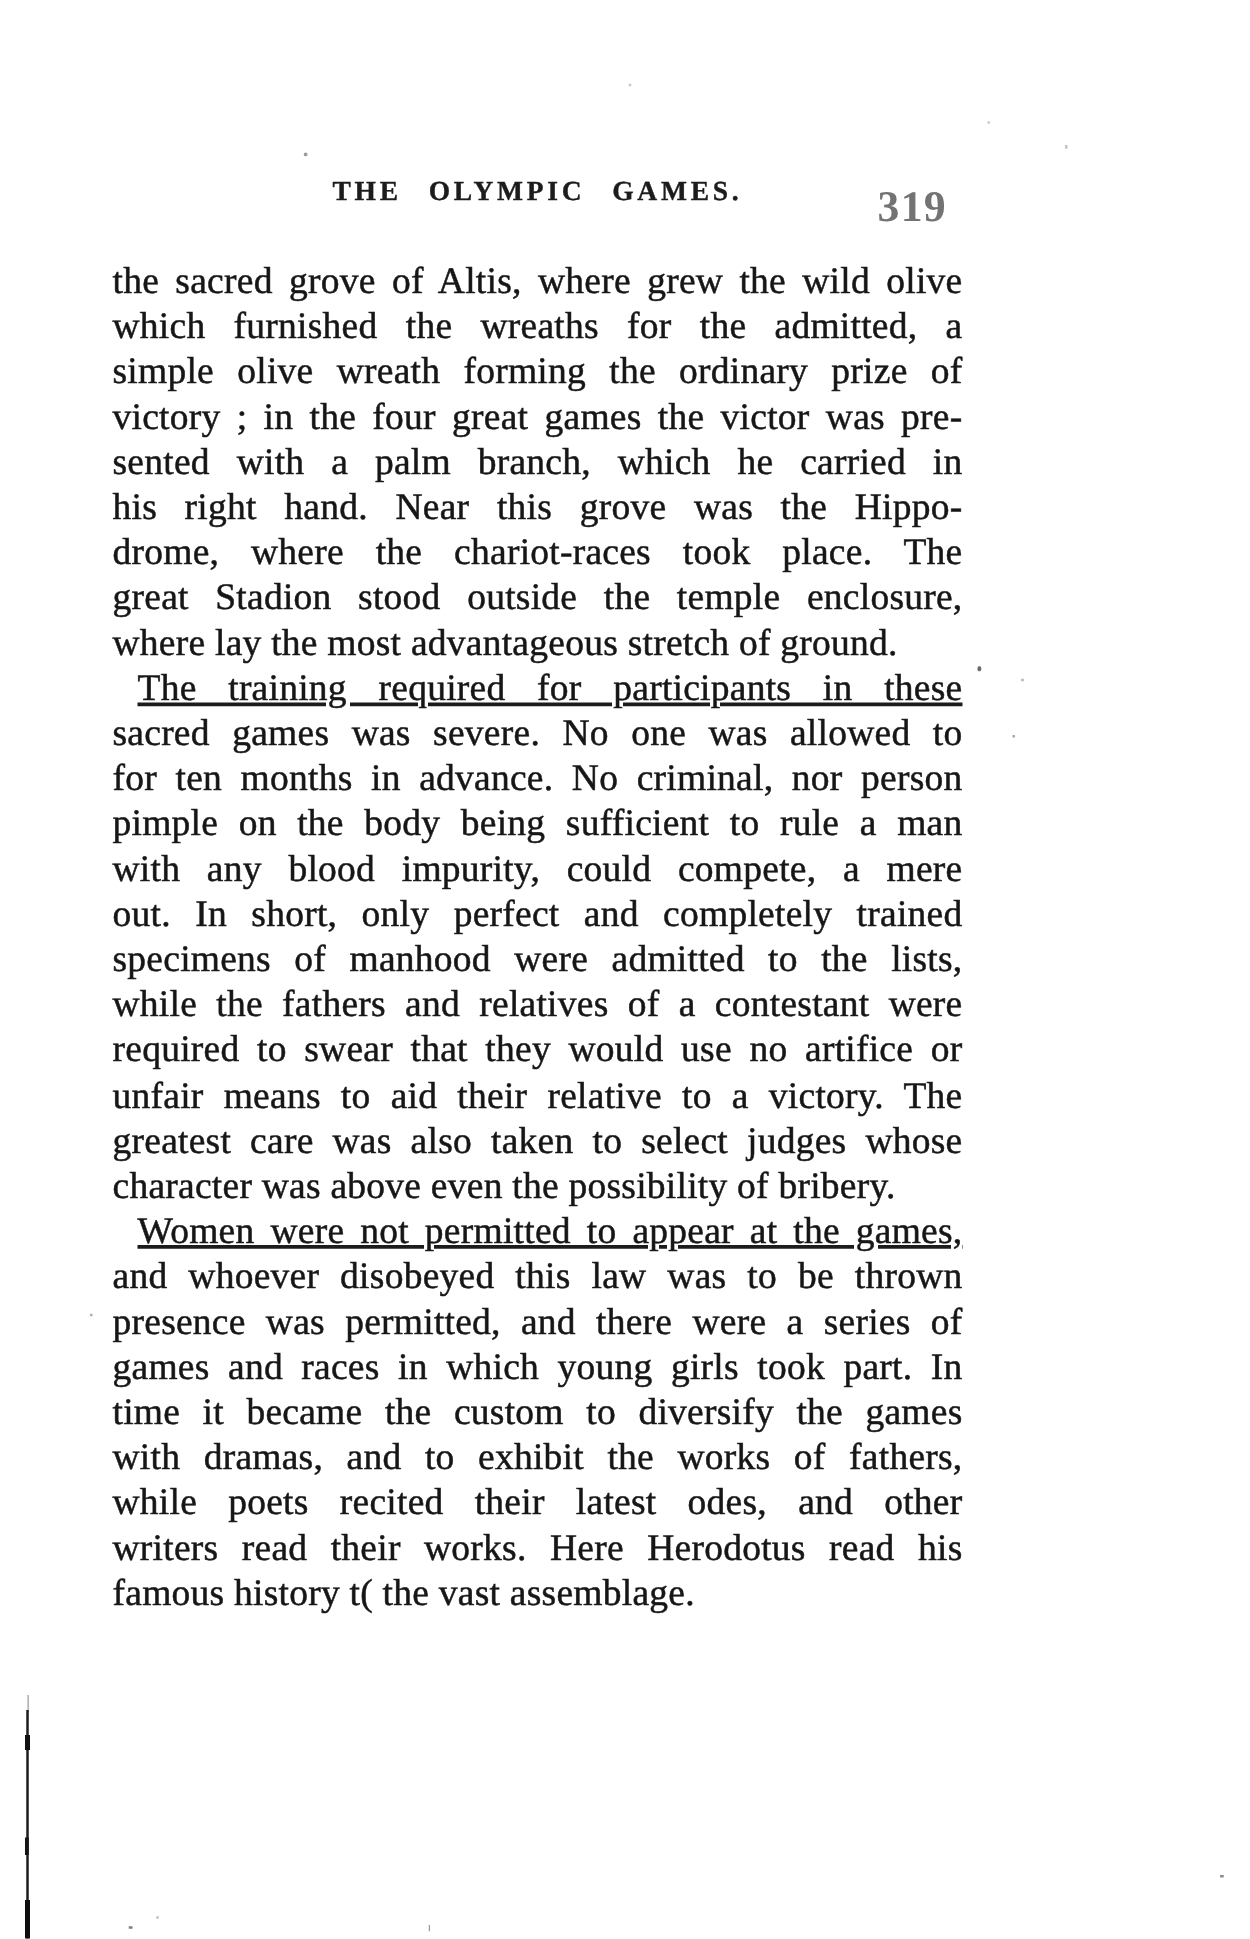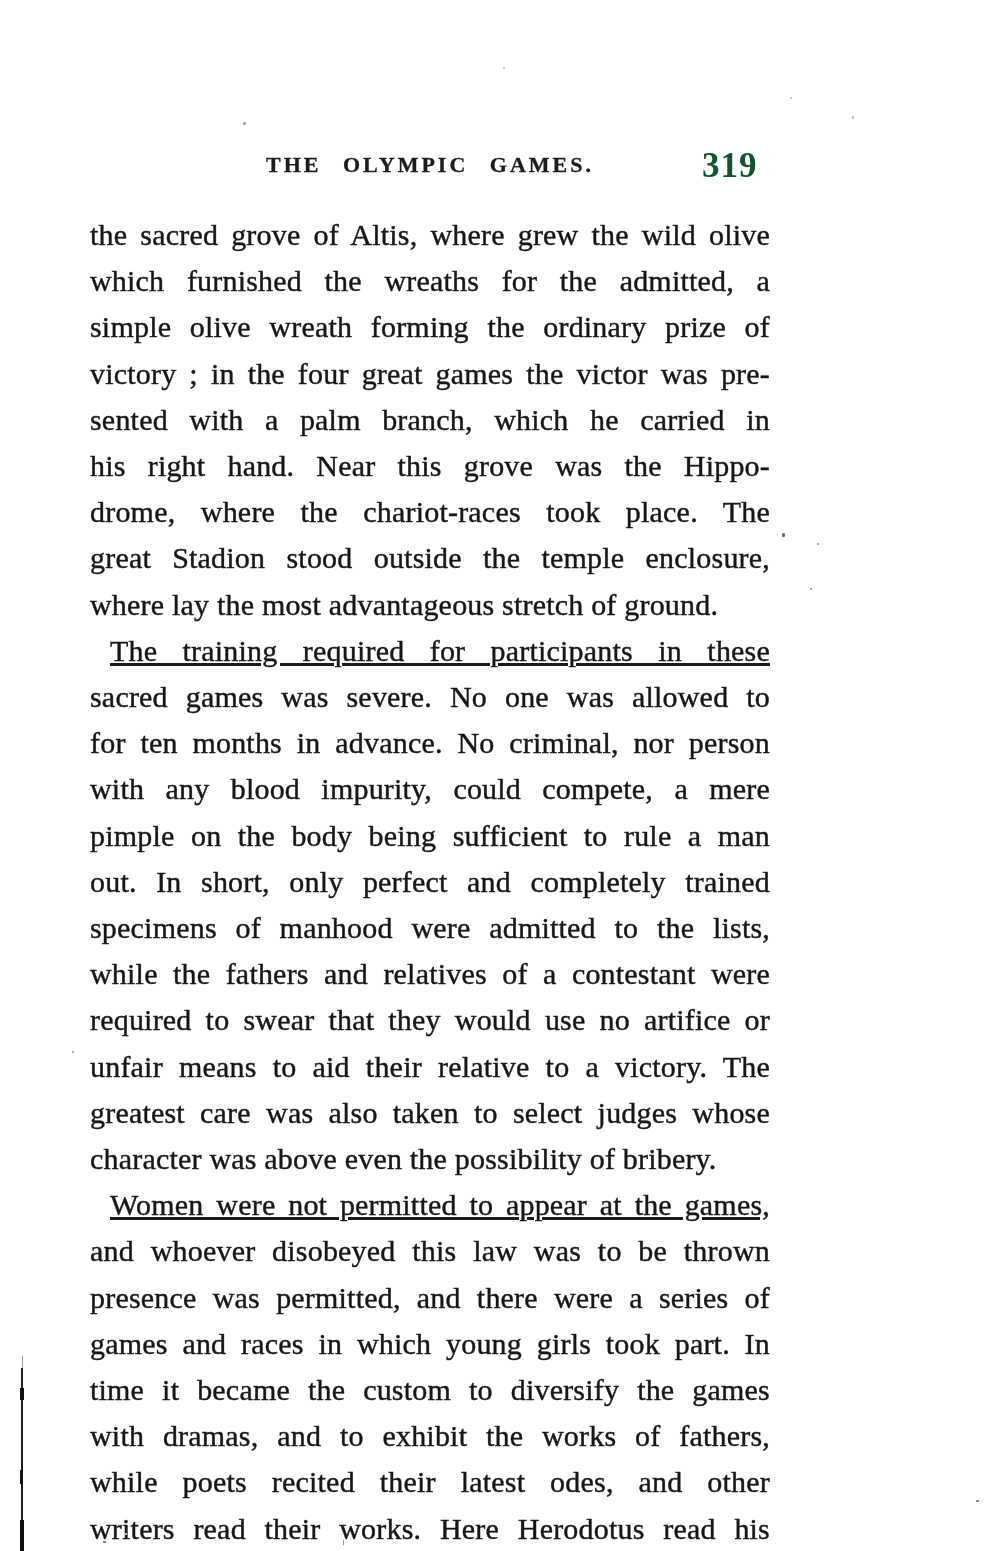--- a/index.html
+++ b/index.html
@@ -19,59 +19,58 @@
 
   
   .running-header {
     position: absolute;
     top: 0; left: 0;
     width: 100%;
     height: 200px;
   }
   .header-title {
     position: absolute;
-    top: 152px;
+    top: 140px;
     left: 90px;
     width: 680px;
     text-align: center;
     font-size: 22px;
     font-weight: bold;
     letter-spacing: 3px;
     word-spacing: 13px;
     color: #1c1c1c;
     -webkit-text-stroke: 0.3px #1c1c1c;
   }
   .page-number {
     position: absolute;
     top: 146px;
     left: 702px;
     font-size: 35px;
     font-weight: bold;
     letter-spacing: 1px;
-    color: #14532d;
+    color: #737373;
   }
 
   
   .text-block {
     position: absolute;
     top: 207px;
     left: 90px;
     width: 680px;
     font-size: 30px;
     line-height: 36.2px;
     letter-spacing: 0.2px;
     color: #161616;
     -webkit-text-stroke: 0.42px #1c1c1c;
     text-rendering: optimizeLegibility;
   }
   .line {
     text-align: justify;
     text-align-last: justify;
     white-space: normal;
-    margin-top: 10px;
   }
   .line.indent { text-indent: 20px; text-decoration: underline; }
   .line.para-last { text-align-last: left; }
 
   
   .gutter-line, .speck {
     position: absolute;
     pointer-events: none;
   }
   .g1 { left: 22px; top: 1356px; width: 1px; height: 14px; background: #9c9c9c; }
@@ -112,22 +111,22 @@
         <div class="line">sented with a palm branch, which he carried in</div>
         <div class="line">his right hand. Near this grove was the Hippo-</div>
         <div class="line">drome, where the chariot-races took place. The</div>
         <div class="line">great Stadion stood outside the temple enclosure,</div>
         <div class="line para-last">where lay the most advantageous stretch of ground.</div>
       </div>
       <div class="paragraph">
         <div class="line indent">The training required for participants in these</div>
         <div class="line">sacred games was severe. No one was allowed to</div>
         <div class="line">for ten months in advance. No criminal, nor person</div>
+        <div class="line">pimple on the body being sufficient to rule a man</div>
         <div class="line">with any blood impurity, could compete, a mere</div>
-        <div class="line">pimple on the body being sufficient to rule a man</div>
         <div class="line">out. In short, only perfect and completely trained</div>
         <div class="line">specimens of manhood were admitted to the lists,</div>
         <div class="line">while the fathers and relatives of a contestant were</div>
         <div class="line">required to swear that they would use no artifice or</div>
         <div class="line">unfair means to aid their relative to a victory. The</div>
         <div class="line">greatest care was also taken to select judges whose</div>
         <div class="line para-last">character was above even the possibility of bribery.</div>
       </div>
       <div class="paragraph">
         <div class="line indent">Women were not permitted to appear at the games,</div>

